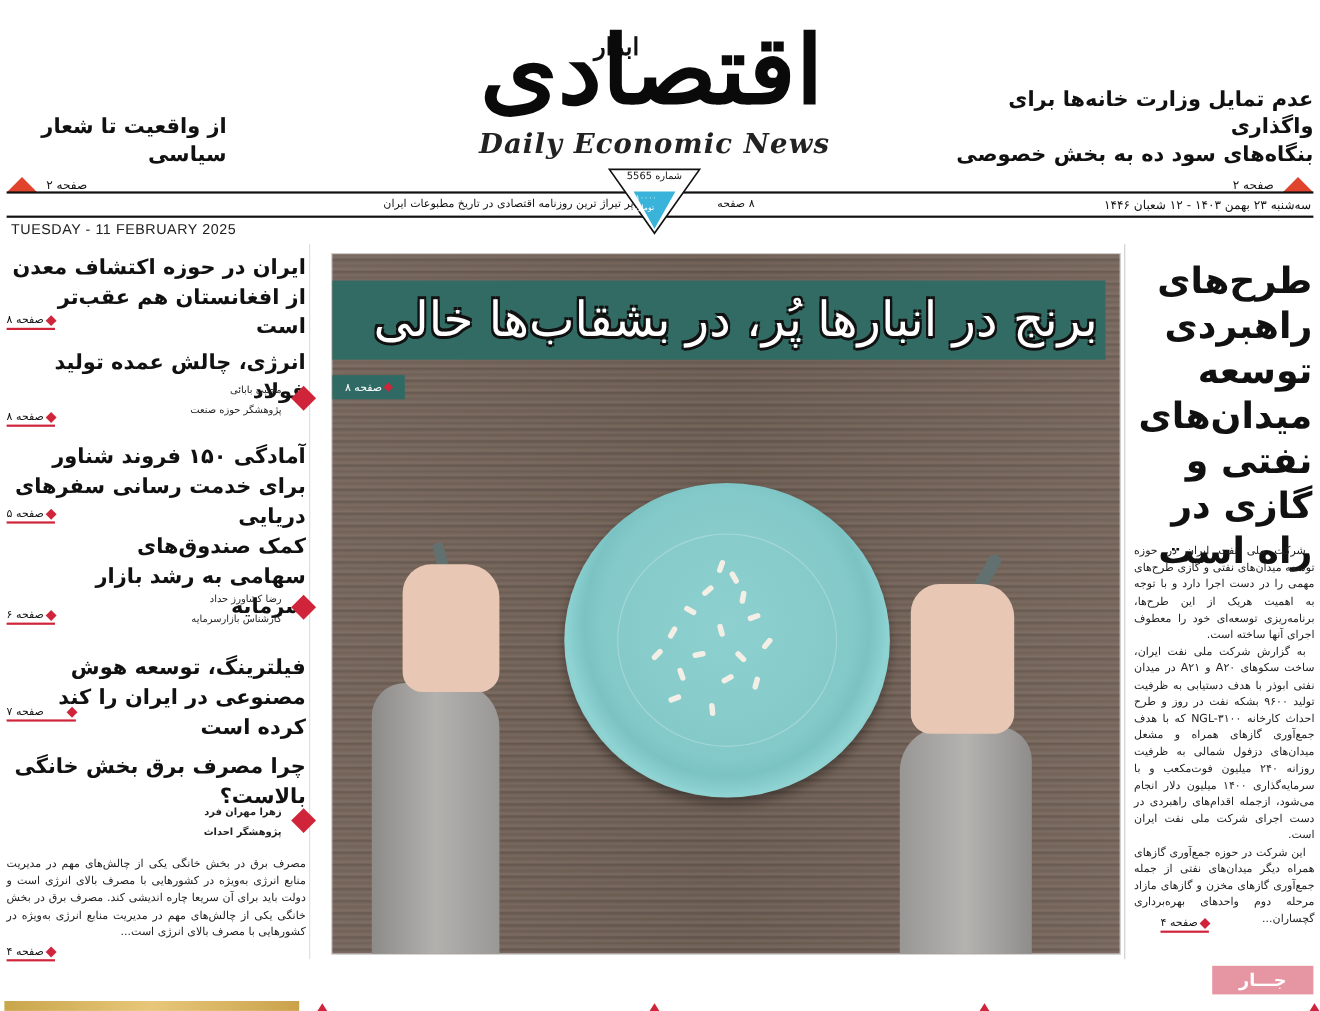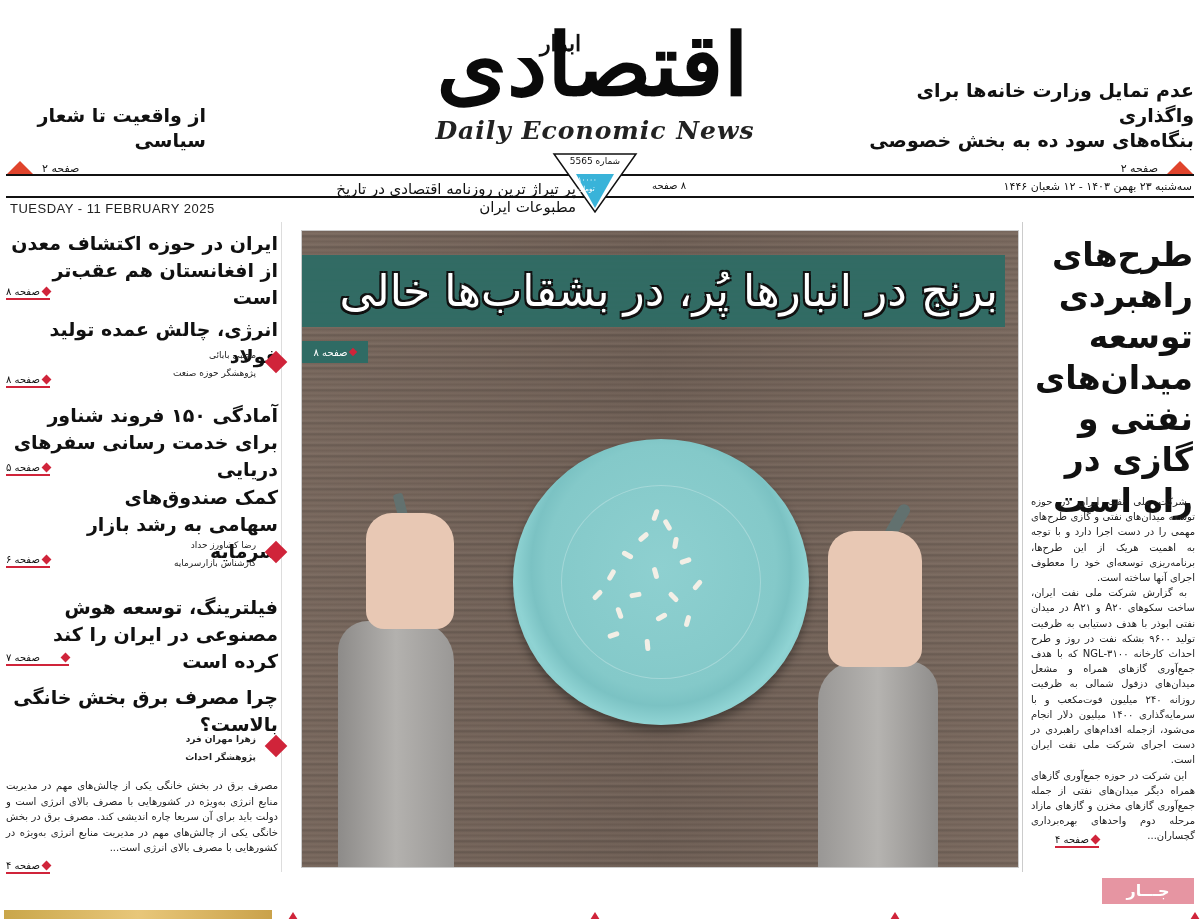--- a/index.html
+++ b/index.html
@@ -31,21 +31,21 @@
   .teaser-page { margin-top: 8px; font-size: 11px; display: flex; align-items: center; gap: 8px; }
   .teaser-left .teaser-page { direction: ltr; justify-content: flex-start; }
   .teaser-right .teaser-page { direction: ltr; justify-content: flex-end; }
   .red-tri { width: 0; height: 0; border-left: 14px solid transparent; border-right: 14px solid transparent; border-bottom: 14px solid #e0442c; }
 
   .dateline {
     position: absolute; left: 6px; top: 174px; width: 1188px; height: 24px;
     border-top: 2px solid #111; border-bottom: 2px solid #111;
   }
   .dateline .en-date { position: absolute; left: 4px; top: 2px; font-family: Liberation Sans, sans-serif; font-size: 13px; letter-spacing: 0.5px; color: #222; margin-top: 23px; }
-  .dateline .slogan { position: absolute; left: 330px; top: 4px; width: 240px; font-size: 15px; direction: rtl; text-align: right; color: #111; }
+  .dateline .slogan { position: absolute; left: 330px; top: 4px; width: 240px; font-size: 10px; direction: rtl; text-align: right; color: #111; }
   .dateline .pages { position: absolute; left: 620px; top: 4px; width: 60px; font-size: 10px; direction: rtl; text-align: right; }
   .dateline .fa-date { position: absolute; left: 900px; top: 4px; width: 286px; font-size: 11px; direction: rtl; text-align: right; }
 
   .issue-badge { position: absolute; left: 552px; top: 152px; width: 86px; height: 62px; }
   .issue-badge svg { position: absolute; left: 0; top: 0; }
   .issue-no { position: absolute; left: 14px; top: 4px; width: 58px; text-align: center; font-size: 9px; direction: rtl; color: #111; }
   .price { position: absolute; left: 26px; top: 24px; width: 34px; text-align: left; font-size: 7px; color: #fff; line-height: 9px; direction: rtl; }
 
   
   .left-col { position: absolute; left: 6px; top: 222px; width: 276px; height: 650px; border-right: 1px solid #ddd; }
@@ -183,21 +183,21 @@
     <div>کارشناس بازارسرمایه</div>
   </div>
   <div class="pg" style="top:332px;">
     <span class="dia"></span>
     <span>صفحه ۶</span>
   </div>
 
   <div class="story" style="top:372px;">
     <h3 style="padding-left:24px;">فیلترینگ، توسعه هوش مصنوعی در ایران را کند کرده است</h3>
   </div>
-  <div class="pg" style="top:430px;gap:22px;">
+  <div class="pg" style="top:420px;gap:22px;">
     <span class="dia"></span>
     <span>صفحه ۷</span>
   </div>
 
   <div class="story" style="top:462px;">
     <h3>چرا مصرف برق بخش خانگی بالاست؟</h3>
   </div>
   <div class="byline" style="left:150px; top:508px; width:100px;">
     <span class="dia-big"></span>
     <div style="font-weight:bold;">زهرا مهران فرد</div>

